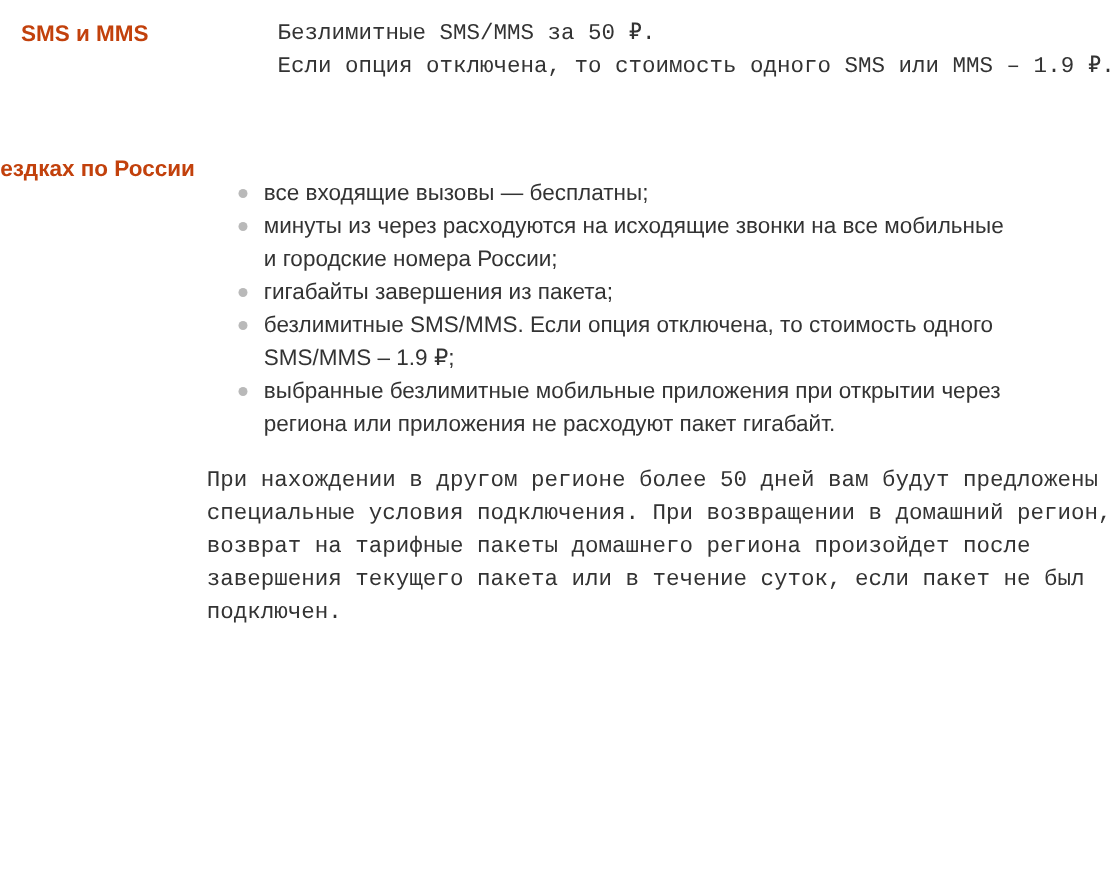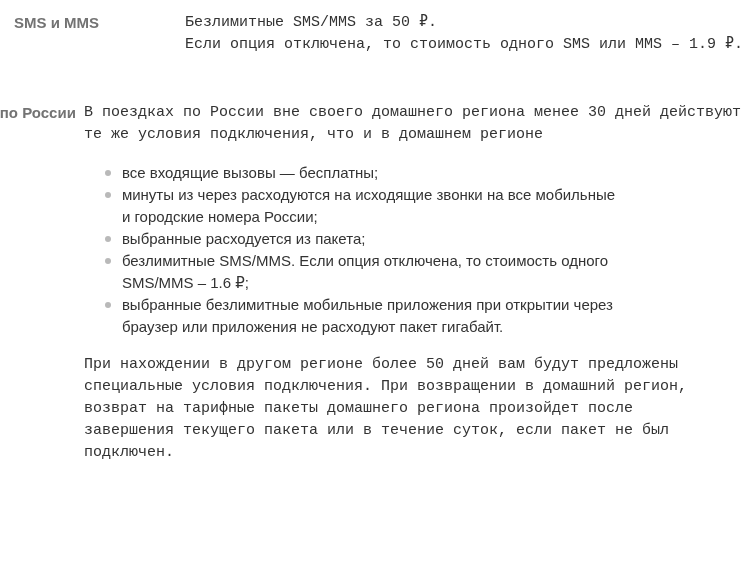--- a/index.html
+++ b/index.html
@@ -27,21 +27,21 @@
   .section + .section {
     margin-top: 46px;
     justify-content: flex-end;
   }
   .label {
     flex: 0 0 171px;
     width: 171px;
     font-size: 15px;
     font-weight: 700;
     line-height: 22px;
-    color: #737373;
+    color: #c2410c;
     white-space: nowrap;
   }
   .content {
     font-size: 15px;
     line-height: 22px;
   }
   .content p {
     margin: 0;
     white-space: pre;
     font-family: Liberation Mono, monospace;
@@ -82,45 +82,43 @@
     <div class="label">SMS и MMS</div>
     <div class="content">
       <p>Безлимитные SMS/MMS за 50 ₽.
 Если опция отключена, то стоимость одного SMS или MMS – 1.9 ₽.</p>
     </div>
   </section>
 
   <section class="section">
     <div class="label">В поездках по России</div>
     <div class="content">
-      <p>В поездках по России вне своего домашнего региона менее 30 дней действуют
-те же условия подключения, что и в домашнем регионе</p>
       <ul class="bullets">
         <li class="bullet">
           <span class="dot"></span>
           <span class="bullet-text">все входящие вызовы — бесплатны;</span>
         </li>
         <li class="bullet">
           <span class="dot"></span>
           <span class="bullet-text">минуты из через расходуются на исходящие звонки на все мобильные
 и городские номера России;</span>
         </li>
         <li class="bullet">
           <span class="dot"></span>
-          <span class="bullet-text">выбранные расходуется из пакета;</span>
+          <span class="bullet-text">гигабайты завершения из пакета;</span>
         </li>
         <li class="bullet">
           <span class="dot"></span>
           <span class="bullet-text">безлимитные SMS/MMS. Если опция отключена, то стоимость одного
-SMS/MMS – 1.6 ₽;</span>
+SMS/MMS – 1.9 ₽;</span>
         </li>
         <li class="bullet">
           <span class="dot"></span>
           <span class="bullet-text">выбранные безлимитные мобильные приложения при открытии через
-браузер или приложения не расходуют пакет гигабайт.</span>
+региона или приложения не расходуют пакет гигабайт.</span>
         </li>
       </ul>
       <p class="closing">При нахождении в другом регионе более 50 дней вам будут предложены
 специальные условия подключения. При возвращении в домашний регион,
 возврат на тарифные пакеты домашнего региона произойдет после
 завершения текущего пакета или в течение суток, если пакет не был
 подключен.</p>
     </div>
   </section>
 

